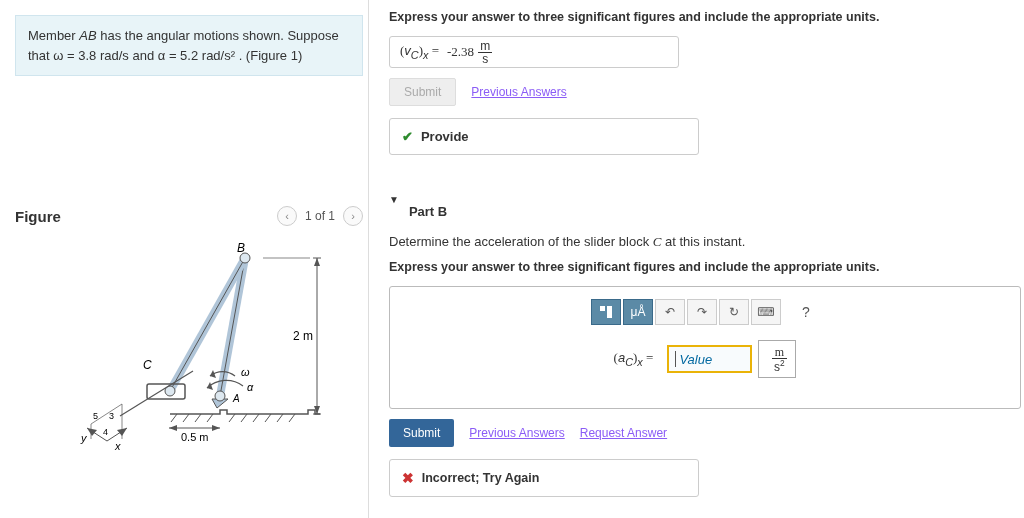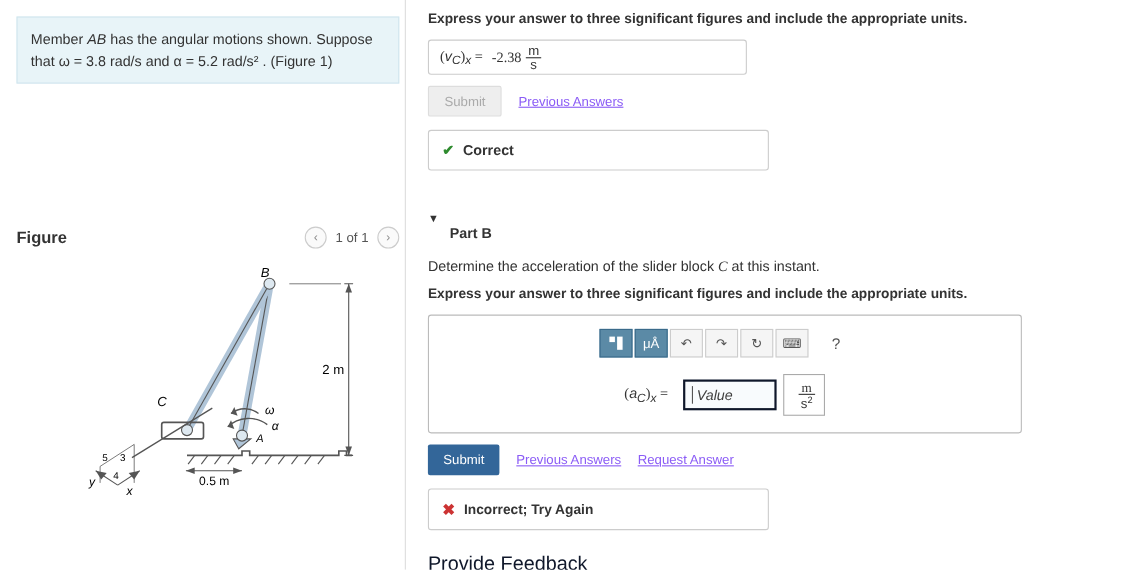--- a/index.html
+++ b/index.html
@@ -25,27 +25,27 @@
     .submit-btn-disabled { background: #eee; border: 1px solid #ddd; color: #aaa; padding: 6px 14px; border-radius: 2px; font-size: 12px; }
     .submit-btn { background: #336699; border: none; color: #fff; padding: 7px 14px; border-radius: 2px; font-size: 12px; cursor: pointer; }
     .link { color: #8b5cf6; text-decoration: underline; font-size: 12px; cursor: pointer; }
     .correct-box { border: 1px solid #ccc; border-radius: 3px; padding: 10px 12px; width: 310px; margin-bottom: 25px; display: flex; align-items: center; gap: 8px; }
     .check { color: #2e8b2e; font-weight: bold; }
     .part-header { display: flex; align-items: center; gap: 10px; margin-bottom: 15px; }
     .toggler { font-size: 10px; }
     .part-label { font-weight: bold; font-size: 13px; margin-top: 24px; }
     .partb-text { font-size: 13px; margin-bottom: 10px; }
     .partb-text em { font-style: italic; font-family: 'Times New Roman', serif;}
-    .input-area { border: 1px solid #bbb; border-radius: 3px; width: 540px; padding: 12px 20px 15px 20px; margin-bottom: 10px; position: relative; }
+    .input-area { border: 1px solid #bbb; border-radius: 3px; width: 632px; padding: 12px 20px 30px 20px; margin-bottom: 10px; position: relative; }
     .toolbar { display: flex; align-items: center; justify-content: center; gap: 2px; margin-bottom: 15px; }
     .tb-btn { width: 30px; height: 26px; background: #5b8aa6; border: 1px solid #3a6a8a; display: flex; align-items: center; justify-content: center; color: #fff; font-size: 12px; }
     .tb-btn.light { background: #f5f5f5; border: 1px solid #ccc; color: #555; }
     .tb-help { width: 26px; height: 26px; display:flex; align-items:center; justify-content:center; margin-left: 10px; font-size: 14px; color: #555; }
     .value-row { display: flex; align-items: center; justify-content: center; gap: 6px; }
-    .value-input { border: 2px solid #0f172a; width: 85px; height: 28px; display: flex; align-items: center; padding: 0 6px; font-style: italic; color: #404040; font-family: 'Times New Roman', serif; background: #f8fbfd;}
+    .value-input { border: 2px solid #eab308; width: 85px; height: 28px; display: flex; align-items: center; padding: 0 6px; font-style: italic; color: #0369a1; font-family: 'Times New Roman', serif; background: #f8fbfd;}
     .unit-box { border: 1px solid #aaa; width: 38px; height: 38px; display: flex; align-items: center; justify-content: center; }
     .unit-frac .frac-top { font-family: 'Times New Roman', serif;}
     .incorrect-box { border: 1px solid #ccc; border-radius: 3px; padding: 10px 12px; width: 310px; margin-bottom: 20px; display: flex; align-items: center; gap: 8px; font-size: 12.5px; }
     .xmark { color: #cc3333; font-weight: bold; font-size: 14px; }
     .feedback { color: #0f172a; font-size: 18px; cursor: pointer; }
     sup { font-size: 0.7em; }
   </style>
 </head>
 <body>
 
@@ -136,21 +136,21 @@
       </span>
   </div>
 
   <div class="submit-row">
     <div class="submit-btn-disabled">Submit</div>
     <span class="link">Previous Answers</span>
   </div>
 
   <div class="correct-box">
     <span class="check">✔</span>
-    <b>Correct</b>
+    <b>Provide</b>
   </div>
 
   <div class="part-header">
     <span class="toggler">▼</span>
     <span class="part-label">Part B</span>
   </div>
 
   <div class="partb-text">
     <span>Determine the acceleration of the slider block </span><em>C</em><span> at this instant.</span>
   </div>

